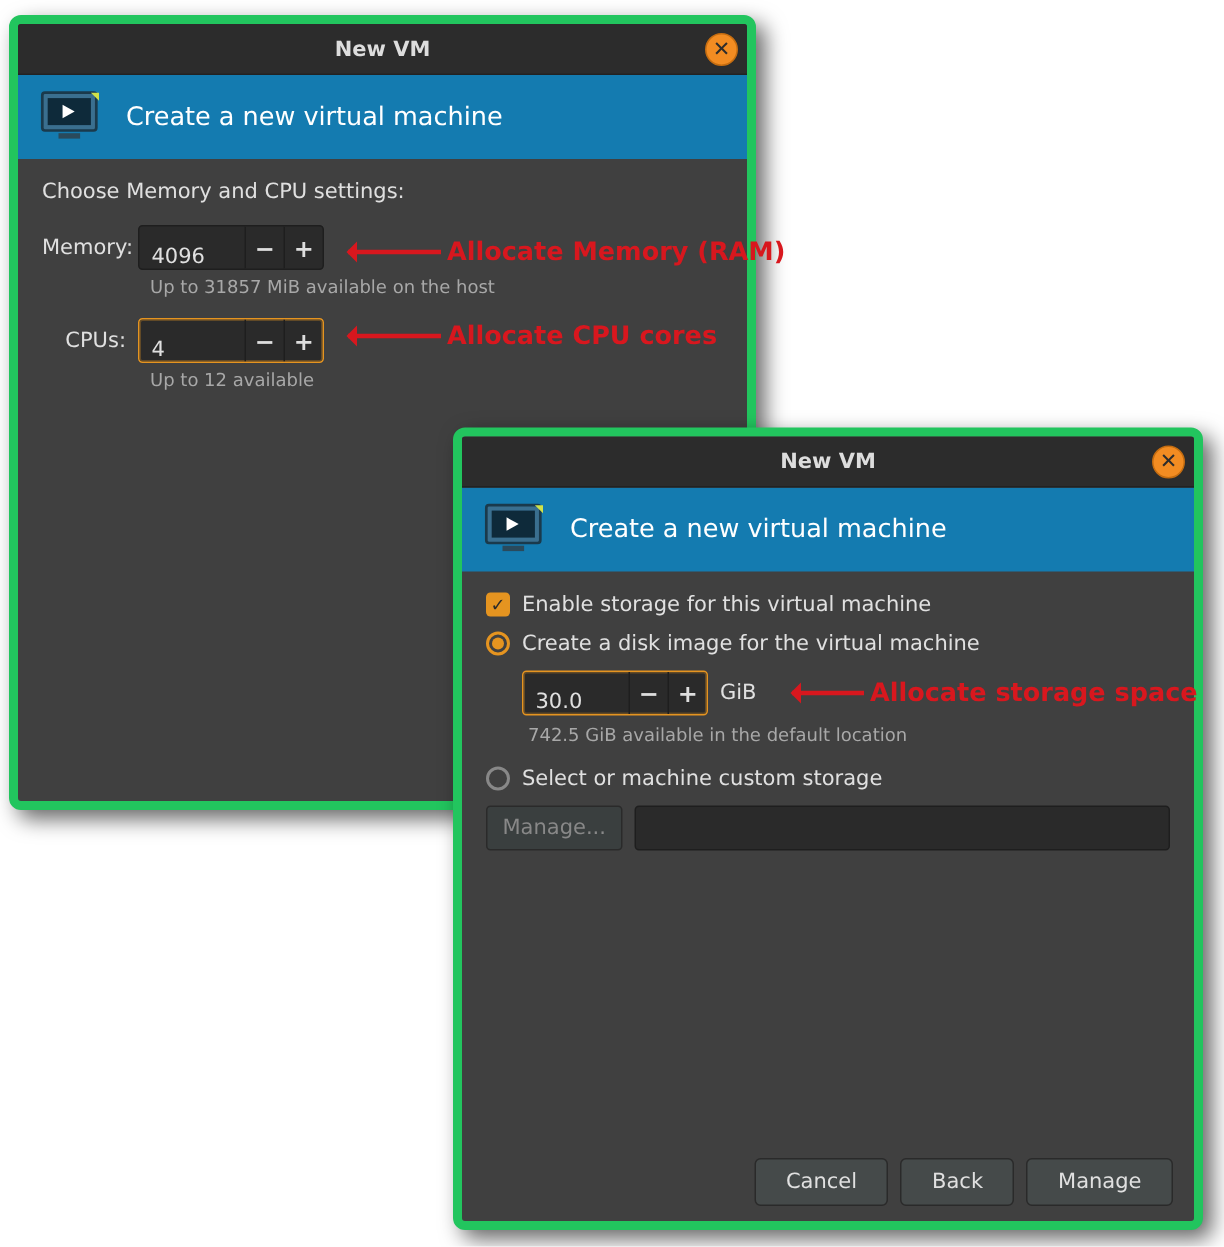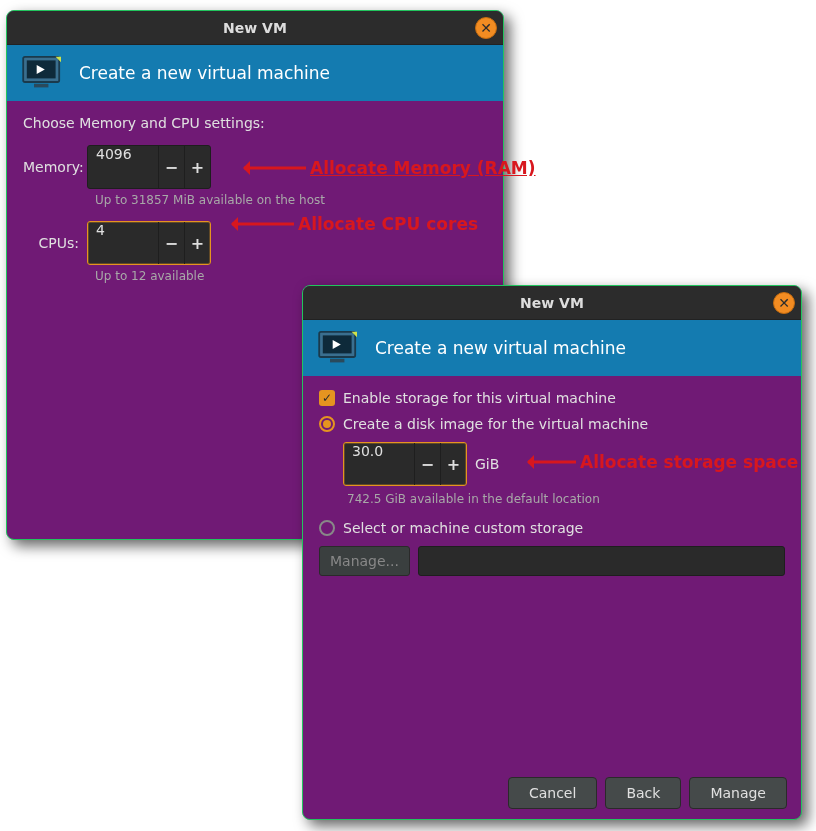--- a/index.html
+++ b/index.html
@@ -8,25 +8,25 @@
     font-family: "DejaVu Sans", "Liberation Sans", sans-serif;
     font-size: 14px;
     color: #e6e6e6;
     width: 816px;
     height: 831px;
     position: relative;
     overflow: hidden;
   }
   .window {
     position: absolute;
-    background: #701a75;
+    background: #404040;
     border-radius: 8px;
     box-shadow: 6px 6px 14px rgba(0,0,0,0.6);
     overflow: hidden;
-    border: 1px solid #22c55e;
+    border: 6px solid #22c55e;
   }
   #win1 { left: 6px; top: 10px; width: 498px; height: 530px; }
   #win2 { left: 302px; top: 285px; width: 500px; height: 535px; }
 
   .titlebar {
     background: #2c2c2c;
     height: 34px;
     display: flex;
     align-items: center;
     justify-content: center;
@@ -95,25 +95,25 @@
     margin-bottom: 4px;
   }
   .row-label {
     width: 64px;
     text-align: right;
     padding-right: 8px;
     color: #e0e0e0;
   }
   .spin {
     display: flex;
-    align-items: flex-start;
+    align-items: flex-end;
     background: #2a2a2a;
     border: 1px solid #1e1e1e;
     border-radius: 3px;
-    height: 44px;
+    height: 30px;
     overflow: hidden;
   }
   .spin.focused { border: 1px solid #e59420; box-shadow: 0 0 0 1px rgba(229,148,32,0.3) inset; }
   .spin input {
     background: transparent;
     border: none;
     color: #e0e0e0;
     padding: 0 8px;
     width: 70px;
     font-size: 14px;
@@ -242,21 +242,21 @@
     transform: translateY(-50%);
   }
   .arrow::after {
     content: "";
     position: absolute;
     left: 0; top: 50%;
     transform: translateY(-50%);
     border: 7px solid transparent;
     border-right-color: #d8171e;
   }
-  #anno1 { left: 236px; top: 158px; text-decoration: underline; }
+  #anno1 { left: 224px; top: 158px; }
   #anno2 { left: 224px; top: 214px; }
   #anno3 { left: 520px; top: 452px; }
   #anno3 .arrow { width: 56px; }
 </style>
 </head>
 <body>
 
 <div class="window" id="win1">
   <div class="titlebar">
     <span class="titlebar-text">New VM</span>

